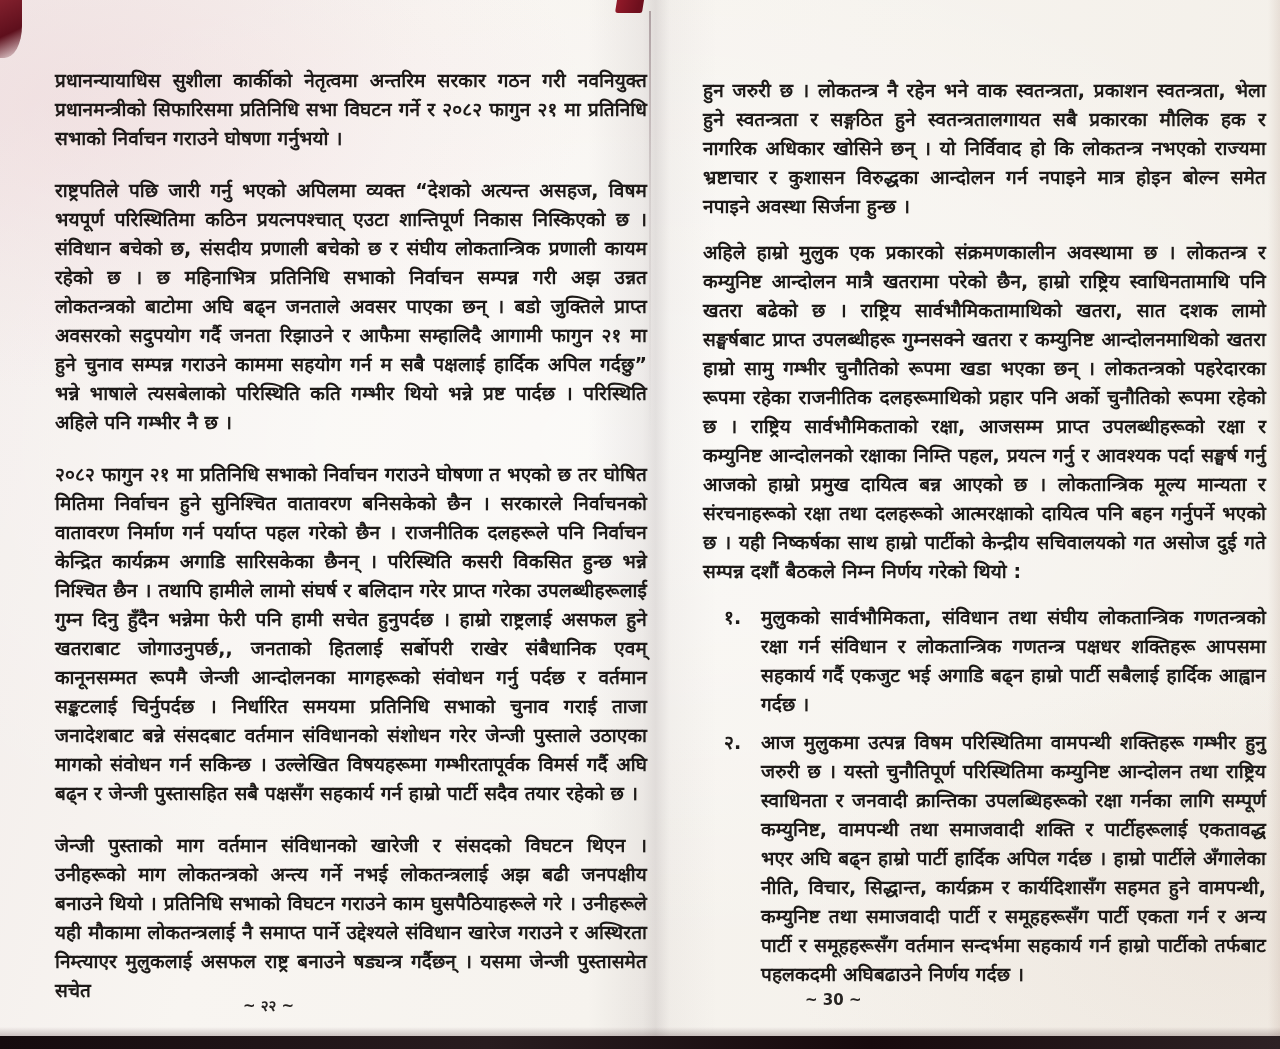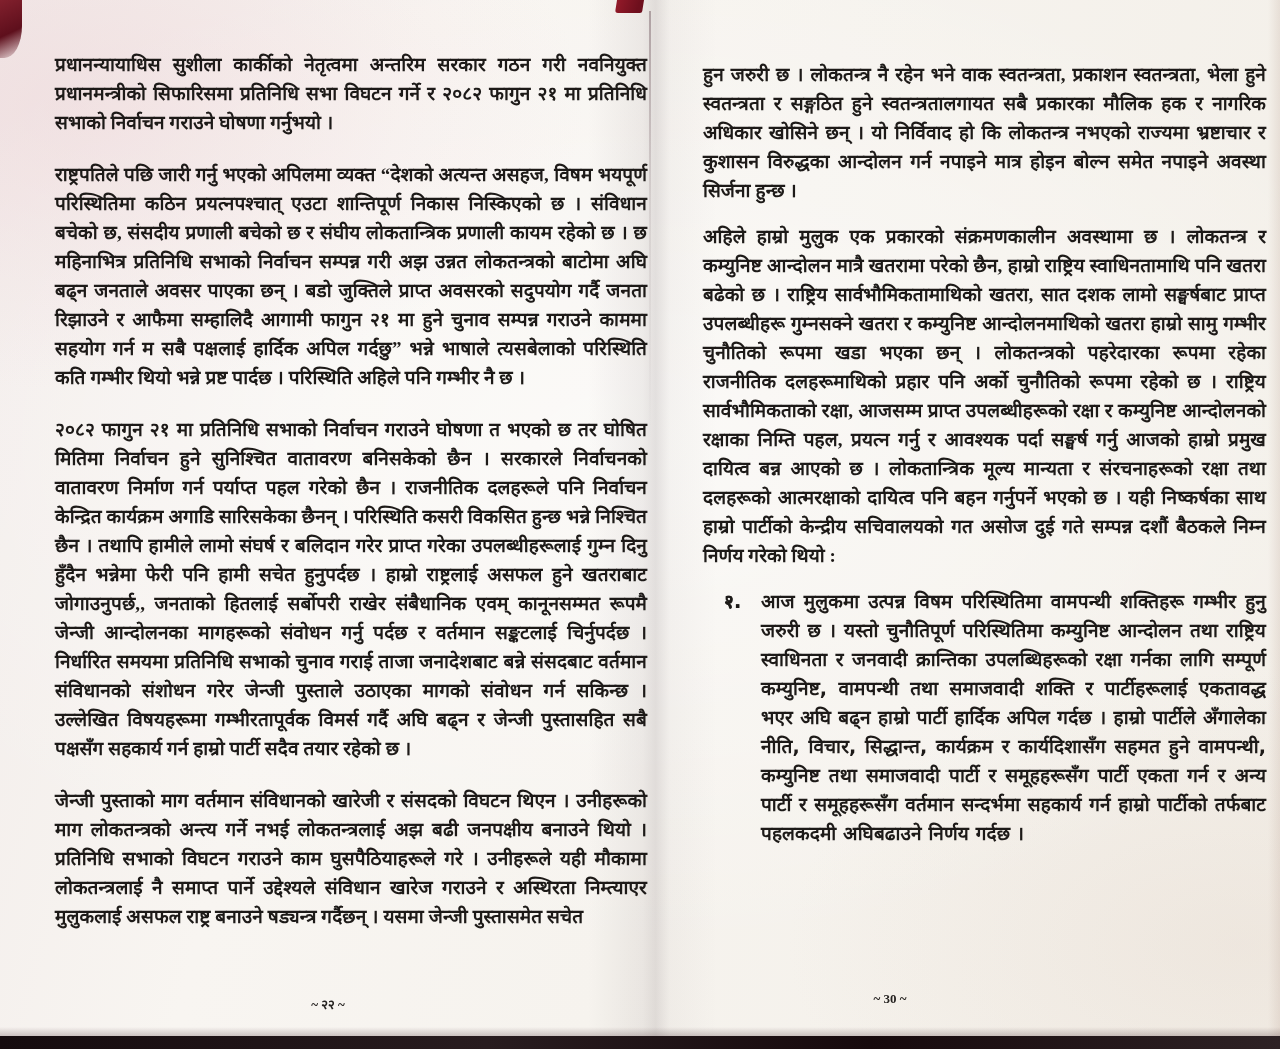--- a/index.html
+++ b/index.html
@@ -69,38 +69,38 @@
     color:#1d1a18;
     font-size:19px;
     line-height:29px;
     text-align:justify;
     font-weight:600;
     letter-spacing:0.1px;
   }
   .page-left  { left:55px;  top:50px; width:592px; }
   .page-right { left:703px; top:60px; width:563px; }
 
-  .para { margin:0 0 23px 0;font-family:Liberation Serif, serif; }
+  .para { margin:16px 0 23px 0; }
   .page-right .para { margin-bottom:17px; }
 
   .section-heading {
     font-size:19.5px;
     font-weight:700;
     margin:2px 0 16px 0;
     text-align:left;
   }
 
   .decision-list { margin-top:2px; }
   .decision-item { position:relative; padding-left:58px; margin-bottom:9px; }
   .decision-item .marker { position:absolute; left:21px; top:0; font-weight:600; }
 
   .page-number {
     position:absolute;
-    font-size:13px; font-weight:600; color:#262321;
-    width:170px; text-align:center;font-family:Liberation Serif, serif;
+    font-size:15px; font-weight:600; color:#262321;
+    width:170px; text-align:left;
   }
   .pn-left  { left:243px; top:995px; }
   .pn-right { left:805px; top:991px; }
 </style>
 </head>
 <body>
 
 <div class="photo">
 
   <div class="gutter"></div>
@@ -116,20 +116,21 @@
     <p class="para">जेन्जी पुस्ताको माग वर्तमान संविधानको खारेजी र संसदको विघटन थिएन । उनीहरूको माग लोकतन्त्रको अन्त्य गर्ने नभई लोकतन्त्रलाई अझ बढी जनपक्षीय बनाउने थियो । प्रतिनिधि सभाको विघटन गराउने काम घुसपैठियाहरूले गरे । उनीहरूले यही मौकामा लोकतन्त्रलाई नै समाप्त पार्ने उद्देश्यले संविधान खारेज गराउने र अस्थिरता निम्त्याएर मुलुकलाई असफल राष्ट्र बनाउने षड्यन्त्र गर्दैछन् । यसमा जेन्जी पुस्तासमेत सचेत</p>
   </div>
   <div class="page-number pn-left">~ २२ ~</div>
 
   <div class="page page-right">
     <p class="para">हुन जरुरी छ । लोकतन्त्र नै रहेन भने वाक स्वतन्त्रता, प्रकाशन स्वतन्त्रता, भेला हुने स्वतन्त्रता र सङ्गठित हुने स्वतन्त्रतालगायत सबै प्रकारका मौलिक हक र नागरिक अधिकार खोसिने छन् । यो निर्विवाद हो कि लोकतन्त्र नभएको राज्यमा भ्रष्टाचार र कुशासन विरुद्धका आन्दोलन गर्न नपाइने मात्र होइन बोल्न समेत नपाइने अवस्था सिर्जना हुन्छ ।</p>
     <p class="para">अहिले हाम्रो मुलुक एक प्रकारको संक्रमणकालीन अवस्थामा छ । लोकतन्त्र र कम्युनिष्ट आन्दोलन मात्रै खतरामा परेको छैन, हाम्रो राष्ट्रिय स्वाधिनतामाथि पनि खतरा बढेको छ । राष्ट्रिय सार्वभौमिकतामाथिको खतरा, सात दशक लामो सङ्घर्षबाट प्राप्त उपलब्धीहरू गुम्नसक्ने खतरा र कम्युनिष्ट आन्दोलनमाथिको खतरा हाम्रो सामु गम्भीर चुनौतिको रूपमा खडा भएका छन् । लोकतन्त्रको पहरेदारका रूपमा रहेका राजनीतिक दलहरूमाथिको प्रहार पनि अर्को चुनौतिको रूपमा रहेको छ । राष्ट्रिय सार्वभौमिकताको रक्षा, आजसम्म प्राप्त उपलब्धीहरूको रक्षा र कम्युनिष्ट आन्दोलनको रक्षाका निम्ति पहल, प्रयत्न गर्नु र आवश्यक पर्दा सङ्घर्ष गर्नु आजको हाम्रो प्रमुख दायित्व बन्न आएको छ । लोकतान्त्रिक मूल्य मान्यता र संरचनाहरूको रक्षा तथा दलहरूको आत्मरक्षाको दायित्व पनि बहन गर्नुपर्ने भएको छ । यही निष्कर्षका साथ हाम्रो पार्टीको केन्द्रीय सचिवालयको गत असोज दुई गते सम्पन्न दशौं बैठकले निम्न निर्णय गरेको थियो :</p>
     <div class="decision-list">
       <div class="decision-item">
         <span class="marker">१.</span>
+        <span>मुलुकको सार्वभौमिकता, संविधान तथा संघीय लोकतान्त्रिक गणतन्त्रको रक्षा गर्न संविधान र लोकतान्त्रिक गणतन्त्र पक्षधर शक्तिहरू आपसमा सहकार्य गर्दै एकजुट भई अगाडि बढ्न हाम्रो पार्टी सबैलाई हार्दिक आह्वान गर्दछ ।</span>
       </div>
       <div class="decision-item">
         <span class="marker">२.</span>
         <span>आज मुलुकमा उत्पन्न विषम परिस्थितिमा वामपन्थी शक्तिहरू गम्भीर हुनु जरुरी छ । यस्तो चुनौतिपूर्ण परिस्थितिमा कम्युनिष्ट आन्दोलन तथा राष्ट्रिय स्वाधिनता र जनवादी क्रान्तिका उपलब्धिहरूको रक्षा गर्नका लागि सम्पूर्ण कम्युनिष्ट, वामपन्थी तथा समाजवादी शक्ति र पार्टीहरूलाई एकतावद्ध भएर अघि बढ्न हाम्रो पार्टी हार्दिक अपिल गर्दछ । हाम्रो पार्टीले अँगालेका नीति, विचार, सिद्धान्त, कार्यक्रम र कार्यदिशासँग सहमत हुने वामपन्थी, कम्युनिष्ट तथा समाजवादी पार्टी र समूहहरूसँग पार्टी एकता गर्न र अन्य पार्टी र समूहहरूसँग वर्तमान सन्दर्भमा सहकार्य गर्न हाम्रो पार्टीको तर्फबाट पहलकदमी अघिबढाउने निर्णय गर्दछ ।</span>
       </div>
     </div>
   </div>
   <div class="page-number pn-right">~ 30 ~</div>
 
   <div class="bottom-edge"></div>

